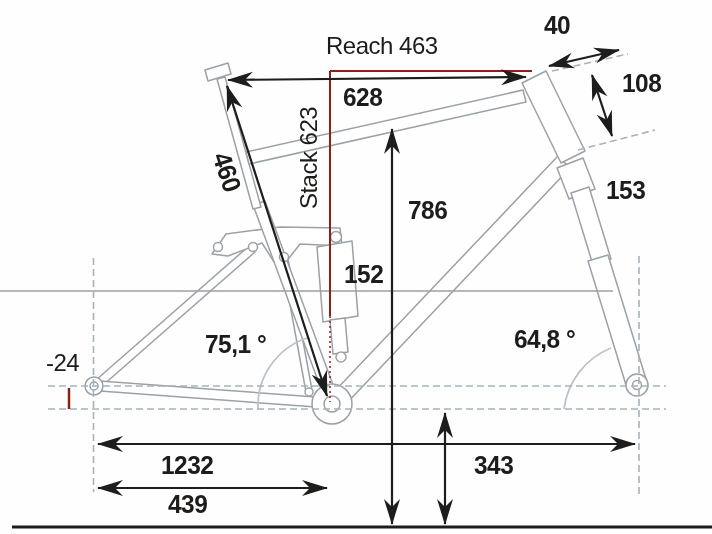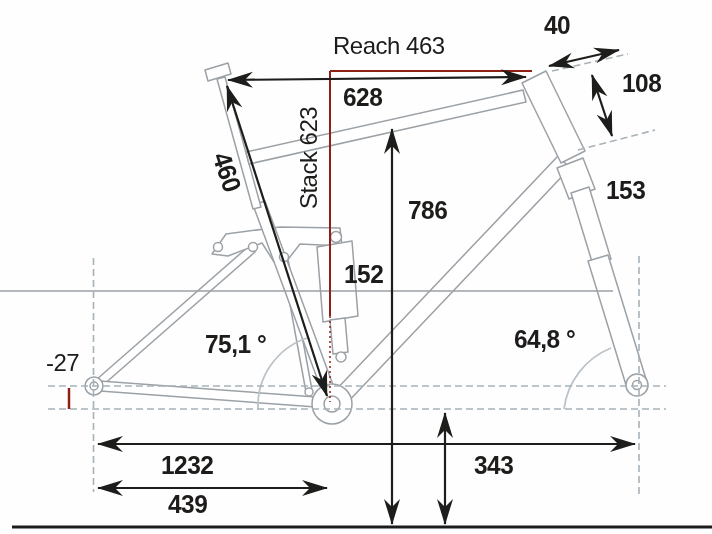--- a/index.html
+++ b/index.html
@@ -106,29 +106,29 @@
     <line x1="445" y1="524" x2="445" y2="413" marker-start="url(#ah)" marker-end="url(#ah)"></line>
     <line x1="98" y1="444" x2="635" y2="444" marker-start="url(#ah)" marker-end="url(#ah)"></line>
     <line x1="98" y1="488" x2="327" y2="488" marker-start="url(#ah)" marker-end="url(#ah)"></line>
     <line x1="549" y1="66" x2="619" y2="50" marker-start="url(#ah)" marker-end="url(#ah)"></line>
     <line x1="592" y1="75" x2="612" y2="136" marker-start="url(#ah)" marker-end="url(#ah)"></line>
   </g>
 
   <line x1="12" y1="527" x2="712" y2="527" stroke="#1c1c1c" stroke-width="3"></line>
 </svg>
 
-<div class="lbl reg" style="left:326px;top:34px;margin-left:7px;">Reach 463</div>
+<div class="lbl reg" style="left:326px;top:34px;">Reach 463</div>
 <div class="lbl reg rot" style="left:262px;top:105px;transform:translate(-50%,-50%) rotate(-90deg);left:309px;top:158px;">Stack 623</div>
 <div class="lbl bold" style="left:544px;top:12px;">40</div>
 <div class="lbl bold" style="left:343px;top:84px;">628</div>
 <div class="lbl bold" style="left:622px;top:70px;">108</div>
 <div class="lbl bold rot" style="left:227px;top:172px;transform:translate(-50%,-50%) rotate(72deg) scaleX(.94);">460</div>
 <div class="lbl bold" style="left:408px;top:197px;">786</div>
 <div class="lbl bold" style="left:344px;top:261px;">152</div>
 <div class="lbl bold" style="left:606px;top:177px;">153</div>
 <div class="lbl bold" style="left:205px;top:331px;">75,1 °</div>
 <div class="lbl bold" style="left:514px;top:326px;">64,8 °</div>
-<div class="lbl reg" style="left:46px;top:351px;">-27</div>
+<div class="lbl reg" style="left:46px;top:351px;">-24</div>
 <div class="lbl bold" style="left:161px;top:452px;">1232</div>
 <div class="lbl bold" style="left:168px;top:491px;">439</div>
 <div class="lbl bold" style="left:474px;top:452px;">343</div>
 
 </div>
 
 </body></html>

